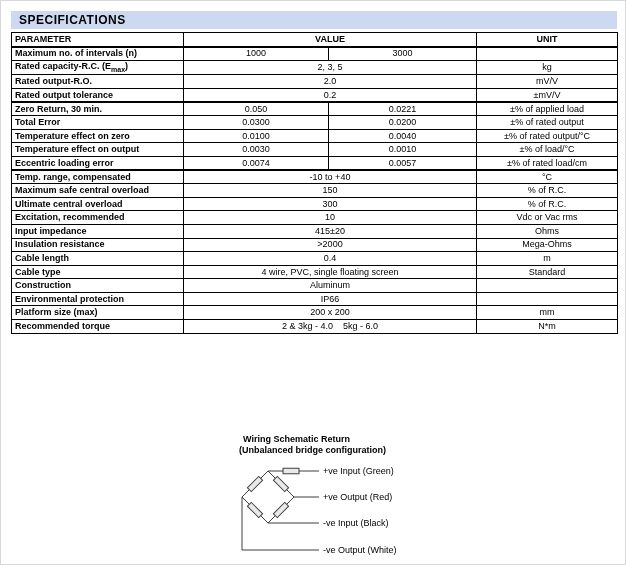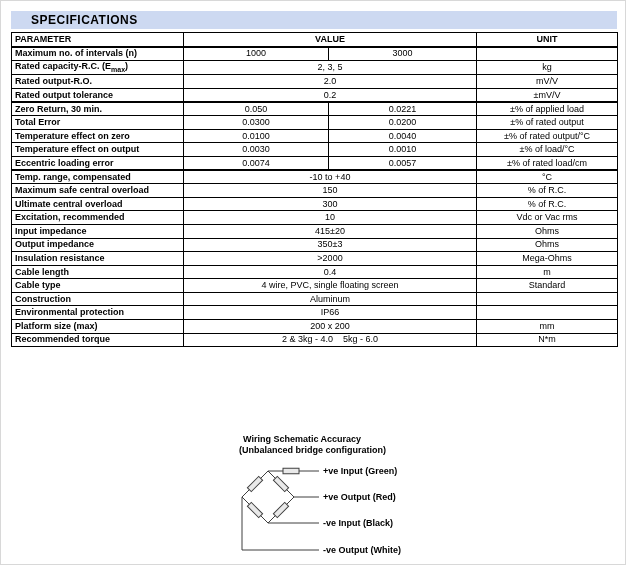--- a/index.html
+++ b/index.html
@@ -15,21 +15,21 @@
     width: 626px; height: 565px;
     background: #fff;
     border: 1px solid #d8d8d8;
     overflow: hidden;
   }
   .title-bar {
     position: absolute;
     left: 10px; top: 10px;
     width: 606px; height: 18px;
     display: flex; align-items: center;
-    padding-left: 20px;
+    padding-left: 8px;
     font-size: 12px; font-weight: bold;
     letter-spacing: 0.5px;
   }
   table.spec {
     position: absolute;
     left: 10px; top: 31px;
     width: 606px;
     border-collapse: collapse;
     table-layout: fixed;
     font-size: 9px;
@@ -59,21 +59,21 @@
     position: absolute;
     font-size: 9px; font-weight: bold;
     line-height: 11px;
     white-space: nowrap;
   }
   .diagram-title { left: 242px; top: 433px; }
   .diagram-subtitle { left: 238px; top: 444px; }
   .wire-label {
     position: absolute;
     left: 322px;
-    font-size: 9px; font-weight: bold;
+    font-size: 9px; font-weight: normal;
     line-height: 10px;
     white-space: nowrap;
   }
   .wl-0 { top: 465px; }
   .wl-1 { top: 491px; }
   .wl-2 { top: 517px; }
   .wl-3 { top: 544px; }
   svg.bridge {
     position: absolute;
     left: 228px; top: 455px;
@@ -173,25 +173,20 @@
           <td class="param">Excitation, recommended</td>
           <td class="val" colspan="2">10</td>
           <td class="unit">Vdc or Vac rms</td>
         </tr>
         <tr>
           <td class="param">Input impedance</td>
           <td class="val" colspan="2">415±20</td>
           <td class="unit">Ohms</td>
         </tr>
         <tr>
-          <td class="param">Output impedance</td>
-          <td class="val" colspan="2">350±3</td>
-          <td class="unit">Ohms</td>
-        </tr>
-        <tr>
           <td class="param">Insulation resistance</td>
           <td class="val" colspan="2">&gt;2000</td>
           <td class="unit">Mega-Ohms</td>
         </tr>
         <tr>
           <td class="param">Cable length</td>
           <td class="val" colspan="2">0.4</td>
           <td class="unit">m</td>
         </tr>
         <tr>
@@ -215,21 +210,21 @@
           <td class="unit">mm</td>
         </tr>
         <tr>
           <td class="param">Recommended torque</td>
           <td class="val" colspan="2">2 &amp; 3kg - 4.0&nbsp;&nbsp;&nbsp;&nbsp;5kg - 6.0</td>
           <td class="unit">N*m</td>
         </tr>
       </tbody>
   </table>
 
-  <div class="diagram-title">Wiring Schematic Accuracy</div>
+  <div class="diagram-title">Wiring Schematic Return</div>
   <div class="diagram-subtitle">(Unbalanced bridge configuration)</div>
 
   <svg class="bridge" width="100" height="104" viewBox="228 455 100 104">
     <g fill="none" stroke="#3f3f3f" stroke-width="1">
 
       <path d="M267,470 L293,496 L267,522 L241,496 Z"></path>
 
       <line x1="267" y1="470" x2="318" y2="470"></line>
       <line x1="293" y1="496" x2="318" y2="496"></line>
       <line x1="267" y1="522" x2="318" y2="522"></line>

